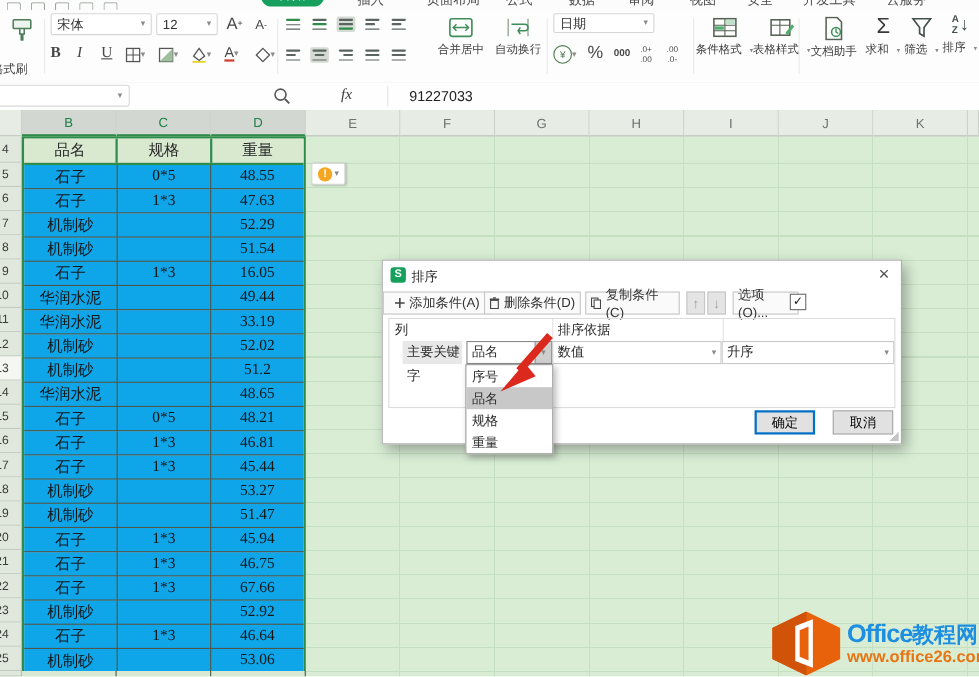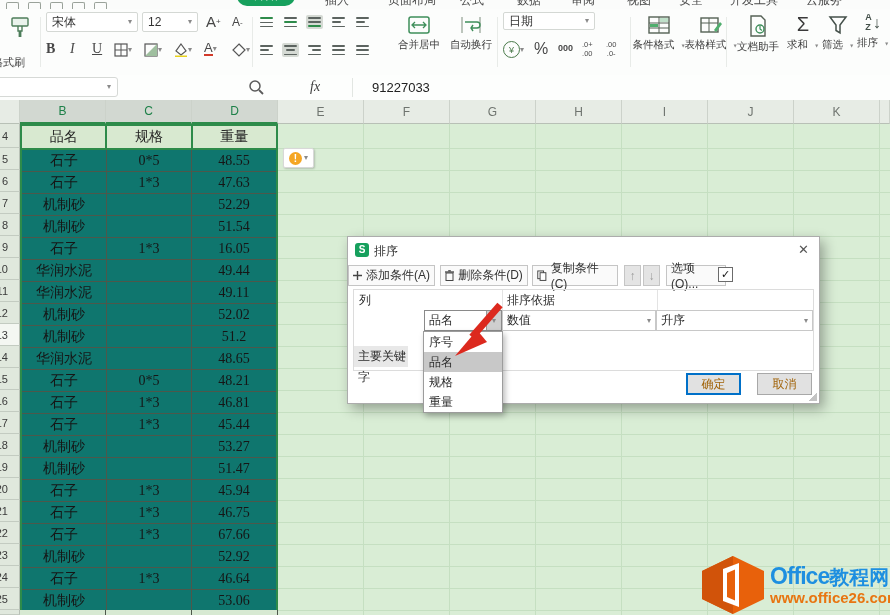--- a/index.html
+++ b/index.html
@@ -57,21 +57,21 @@
   .rh{width:20px;box-sizing:border-box;border-right:1px solid #b8c0b6;border-bottom:1px solid #c3cbc1;
       background:#e0e8dd;overflow:hidden;display:flex;align-items:center;}
   .rh.hl{background:#f4f7f2;}
   .rh span{display:block;width:30px;margin-left:-22px;text-align:right;font-size:11px;color:#3a3a3a;}
   #table{position:absolute;left:20px;top:24px;width:258px;border:2px solid #2e8b4a;box-sizing:border-box;
          font-family:"Liberation Serif","DejaVu Serif",serif;}
   #thead{display:flex;height:22px;border-bottom:2px solid #2e8b4a;background:#d8e9d0;}
   #thead .tc{flex:1 1 0;border-right:2px solid #2e8b4a;display:flex;align-items:center;justify-content:center;
              font-size:14px;color:#262626;box-sizing:border-box;}
   #thead .tc:last-child{border-right:none;}
-  .trow{display:flex;height:22px;background:#0f766e;}
+  .trow{display:flex;height:22px;background:#0ea5e9;}
   .trow .tc{flex:1 1 0;border-right:1px solid #4d584b;border-bottom:1px solid #4d584b;box-sizing:border-box;
             display:flex;align-items:center;justify-content:center;font-size:14px;color:#161616;}
   .trow .tc:last-child{border-right:none;}
   .trow:last-child .tc{border-bottom:none;}
   #row26{position:absolute;left:20px;top:510px;width:258px;height:5px;display:flex;background:#d7e9d2;}
   #row26 div{flex:1 1 0;border-right:1px solid #4d584b;box-sizing:border-box;}
   #warnpill{position:absolute;left:283px;top:48px;width:29px;height:18px;background:#fff;border:1px solid #d8d8d8;
             border-radius:2px;box-shadow:1px 1px 2px rgba(0,0,0,.18);display:flex;align-items:center;justify-content:center;gap:2px;}
   #warnpill .dot{width:13px;height:13px;border-radius:50%;background:#f5a623;color:#fff;font-size:10px;font-weight:bold;
                  display:flex;align-items:center;justify-content:center;}
@@ -85,30 +85,30 @@
   #dlg-close{position:absolute;right:10px;top:5px;font-size:13px;color:#555;}
   .dbtn{position:absolute;top:28px;height:21px;border:1px solid #c5c5c5;background:#fafafa;box-sizing:border-box;
         display:flex;align-items:center;justify-content:center;gap:4px;font-size:12px;color:#333;padding:0 4px;}
   .dbtn.dis{background:#e4e4e4;color:#9a9a9a;}
   #dlg-chk{position:absolute;left:370px;top:30px;display:flex;align-items:center;gap:4px;}
   #dlg-chk .box{width:13px;height:13px;border:1px solid #6b6b6b;background:#fff;font-size:11px;line-height:12px;
                 text-align:center;color:#111;}
   #dlg-body{position:absolute;left:5px;top:52px;width:461px;height:82px;border:1px solid #dcdcdc;box-sizing:border-box;}
   .bhdr{position:absolute;top:0;height:20px;line-height:20px;padding-left:5px;box-sizing:border-box;}
   .bsep{position:absolute;top:0;width:1px;height:20px;background:#e3e3e3;}
-  #keycell{position:absolute;left:0;top:20px;width:54px;height:21px;background:#e8e8e8;line-height:21px;padding-left:4px;box-sizing:border-box;margin-top:36px;}
+  #keycell{position:absolute;left:12px;top:20px;width:54px;height:21px;background:#e8e8e8;line-height:21px;padding-left:4px;box-sizing:border-box;}
   .dcombo{position:absolute;top:20px;height:21px;background:#fff;border:1px solid #c8c8c8;box-sizing:border-box;
           display:flex;align-items:center;justify-content:space-between;padding-left:4px;}
   #combo-key{left:70px;width:78px;border-color:#8a8a8a;}
   #combo-key .arr{width:14px;height:100%;background:#cfcfcf;border-left:1px solid #9a9a9a;display:flex;align-items:center;justify-content:center;}
   #dlg-list{position:absolute;left:75px;top:94px;width:78px;background:#fff;border:1px solid #9c9c9c;
             box-shadow:2px 3px 6px rgba(0,0,0,.28);z-index:3;}
   #dlg-list .it{height:20px;line-height:20px;padding-left:5px;}
   #dlg-list .it.on{background:#c8c8c8;}
-  .footbtn{position:absolute;top:136px;height:22px;background:#e1e1e1;font-size:12px;color:#a16207;
+  .footbtn{position:absolute;top:136px;height:22px;background:#e1e1e1;font-size:12px;color:#000000;
            display:flex;align-items:center;justify-content:center;box-sizing:border-box;}
   #btn-ok{left:338px;width:55px;border:2px solid #0070c8;}
   #btn-cancel{left:409px;width:55px;border:1px solid #a8a8a8;}
   #grip{position:absolute;right:2px;bottom:2px;width:9px;height:9px;
         background:linear-gradient(135deg,transparent 55%,#c4c4c4 55%);}
   #arrow-svg{position:absolute;left:98px;top:62px;z-index:6;}
 
   
   #logo{left:702px;top:556px;display:flex;align-items:center;gap:6px;z-index:40;}
   #logo-line1{font-weight:bold;font-size:23px;color:#1e8fe0;letter-spacing:-1px;line-height:1.05;}
@@ -480,21 +480,21 @@
             <div class="tc">16.05</div>
           </div>
           <div class="trow">
             <div class="tc">华润水泥</div>
             <div class="tc"></div>
             <div class="tc">49.44</div>
           </div>
           <div class="trow">
             <div class="tc">华润水泥</div>
             <div class="tc"></div>
-            <div class="tc">49.11</div>
+            <div class="tc">33.19</div>
           </div>
           <div class="trow">
             <div class="tc">机制砂</div>
             <div class="tc"></div>
             <div class="tc">52.02</div>
           </div>
           <div class="trow">
             <div class="tc">机制砂</div>
             <div class="tc"></div>
             <div class="tc">51.2</div>
@@ -573,21 +573,21 @@
     </div>
   </div>
 
   <div id="dialog" class="abs">
     <div id="dlg-title">
       <span id="dlg-sicon">S</span>
       <span class="abs" style="left:26px;top:6px">排序</span>
       <span id="dlg-close">✕</span>
     </div>
 
-    <div class="dbtn" style="left:0;width:87px">
+    <div class="dbtn" style="left:0;width:99px">
       <svg width="9" height="9" viewBox="0 0 9 9">
           <path d="M4.5 0 v9 M0 4.5 h9" stroke="#444" stroke-width="1.4"></path>
         </svg>
       <span>添加条件(A)</span>
     </div>
     <div class="dbtn" style="left:92px;width:88px">
       <svg width="9" height="11" viewBox="0 0 9 11">
           <rect x="1" y="3" width="7" height="7.5" fill="none" stroke="#444"></rect>
           <line x1="0" y1="2" x2="9" y2="2" stroke="#444" stroke-width="1.3"></line>
           <line x1="3.2" y1="0.8" x2="5.8" y2="0.8" stroke="#444" stroke-width="1.3"></line>

